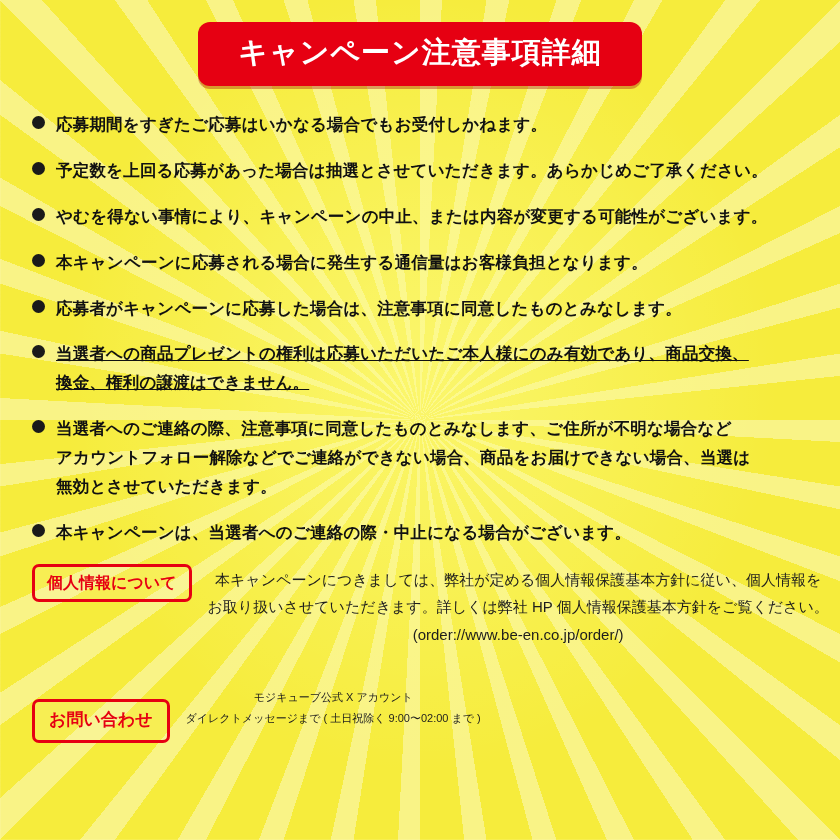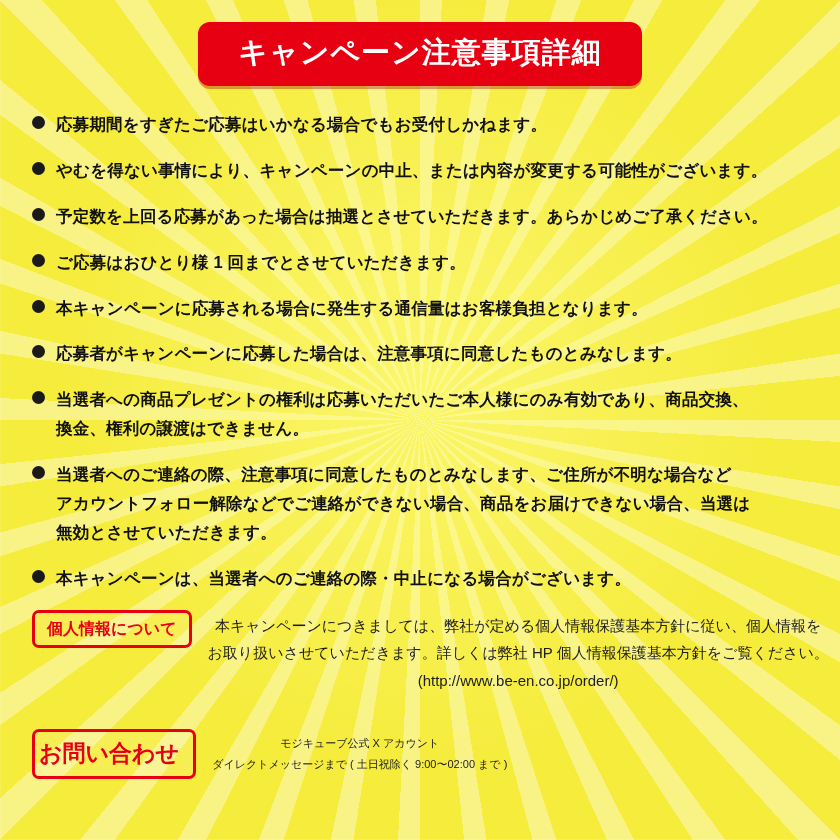--- a/index.html
+++ b/index.html
@@ -118,22 +118,23 @@
     padding-top: 2px;
     text-align: center;
   }
   .section-body div {
     white-space: nowrap;
   }
   .section.contact {
     margin-top: 34px;
   }
   .section.contact .section-tag {
-    font-size: 23px;
-    padding: 9px 14px 10px 4px;
+    font-size: 17px;
+    padding: 9px 14px 10px 14px;
+    margin-top: 16px;
   }
   .section.contact .section-body {
     font-size: 11px;
     line-height: 1.9;
     padding-top: 4px;
   }
 </style>
 </head>
 <body>
 
@@ -144,61 +145,57 @@
       <div class="title-banner">キャンペーン注意事項詳細</div>
     </div>
 
     <div class="notes">
       <div class="note-item">
         <span class="bullet"></span>
         <span class="note-text">応募期間をすぎたご応募はいかなる場合でもお受付しかねます。</span>
       </div>
       <div class="note-item">
         <span class="bullet"></span>
+        <span class="note-text">予定数を上回る応募があった場合は抽選とさせていただきます。あらかじめご了承ください。</span>
+      </div>
+      <div class="note-item">
+        <span class="bullet"></span>
         <span class="note-text">やむを得ない事情により、キャンペーンの中止、または内容が変更する可能性がございます。</span>
       </div>
       <div class="note-item">
         <span class="bullet"></span>
-        <span class="note-text">予定数を上回る応募があった場合は抽選とさせていただきます。あらかじめご了承ください。</span>
-      </div>
-      <div class="note-item">
-        <span class="bullet"></span>
-        <span class="note-text">ご応募はおひとり様 1 回までとさせていただきます。</span>
-      </div>
-      <div class="note-item">
-        <span class="bullet"></span>
         <span class="note-text">本キャンペーンに応募される場合に発生する通信量はお客様負担となります。</span>
       </div>
       <div class="note-item">
         <span class="bullet"></span>
         <span class="note-text">応募者がキャンペーンに応募した場合は、注意事項に同意したものとみなします。</span>
       </div>
       <div class="note-item">
         <span class="bullet"></span>
-        <span class="note-text" style="white-space: pre-line;">当選者への商品プレゼントの権利は応募いただいたご本人様にのみ有効であり、商品交換、
+        <span class="note-text" style="white-space: pre-line; text-decoration: underline;">当選者への商品プレゼントの権利は応募いただいたご本人様にのみ有効であり、商品交換、
 換金、権利の譲渡はできません。</span>
       </div>
       <div class="note-item">
         <span class="bullet"></span>
         <span class="note-text" style="white-space: pre-line;">当選者へのご連絡の際、注意事項に同意したものとみなします、ご住所が不明な場合など
 アカウントフォロー解除などでご連絡ができない場合、商品をお届けできない場合、当選は
 無効とさせていただきます。</span>
       </div>
       <div class="note-item">
         <span class="bullet"></span>
         <span class="note-text">本キャンペーンは、当選者へのご連絡の際・中止になる場合がございます。</span>
       </div>
     </div>
 
     <div class="section privacy">
       <div class="section-tag">個人情報について</div>
       <div class="section-body">
         <div>本キャンペーンにつきましては、弊社が定める個人情報保護基本方針に従い、個人情報を</div>
         <div>お取り扱いさせていただきます。詳しくは弊社 HP 個人情報保護基本方針をご覧ください。</div>
-        <div>(http://www.be-en.co.jp/order/)</div>
+        <div>(order://www.be-en.co.jp/order/)</div>
       </div>
     </div>
 
     <div class="section contact">
       <div class="section-tag">お問い合わせ</div>
       <div class="section-body">
         <div>モジキューブ公式 X アカウント</div>
         <div>ダイレクトメッセージまで ( 土日祝除く 9:00〜02:00 まで )</div>
       </div>
     </div>

